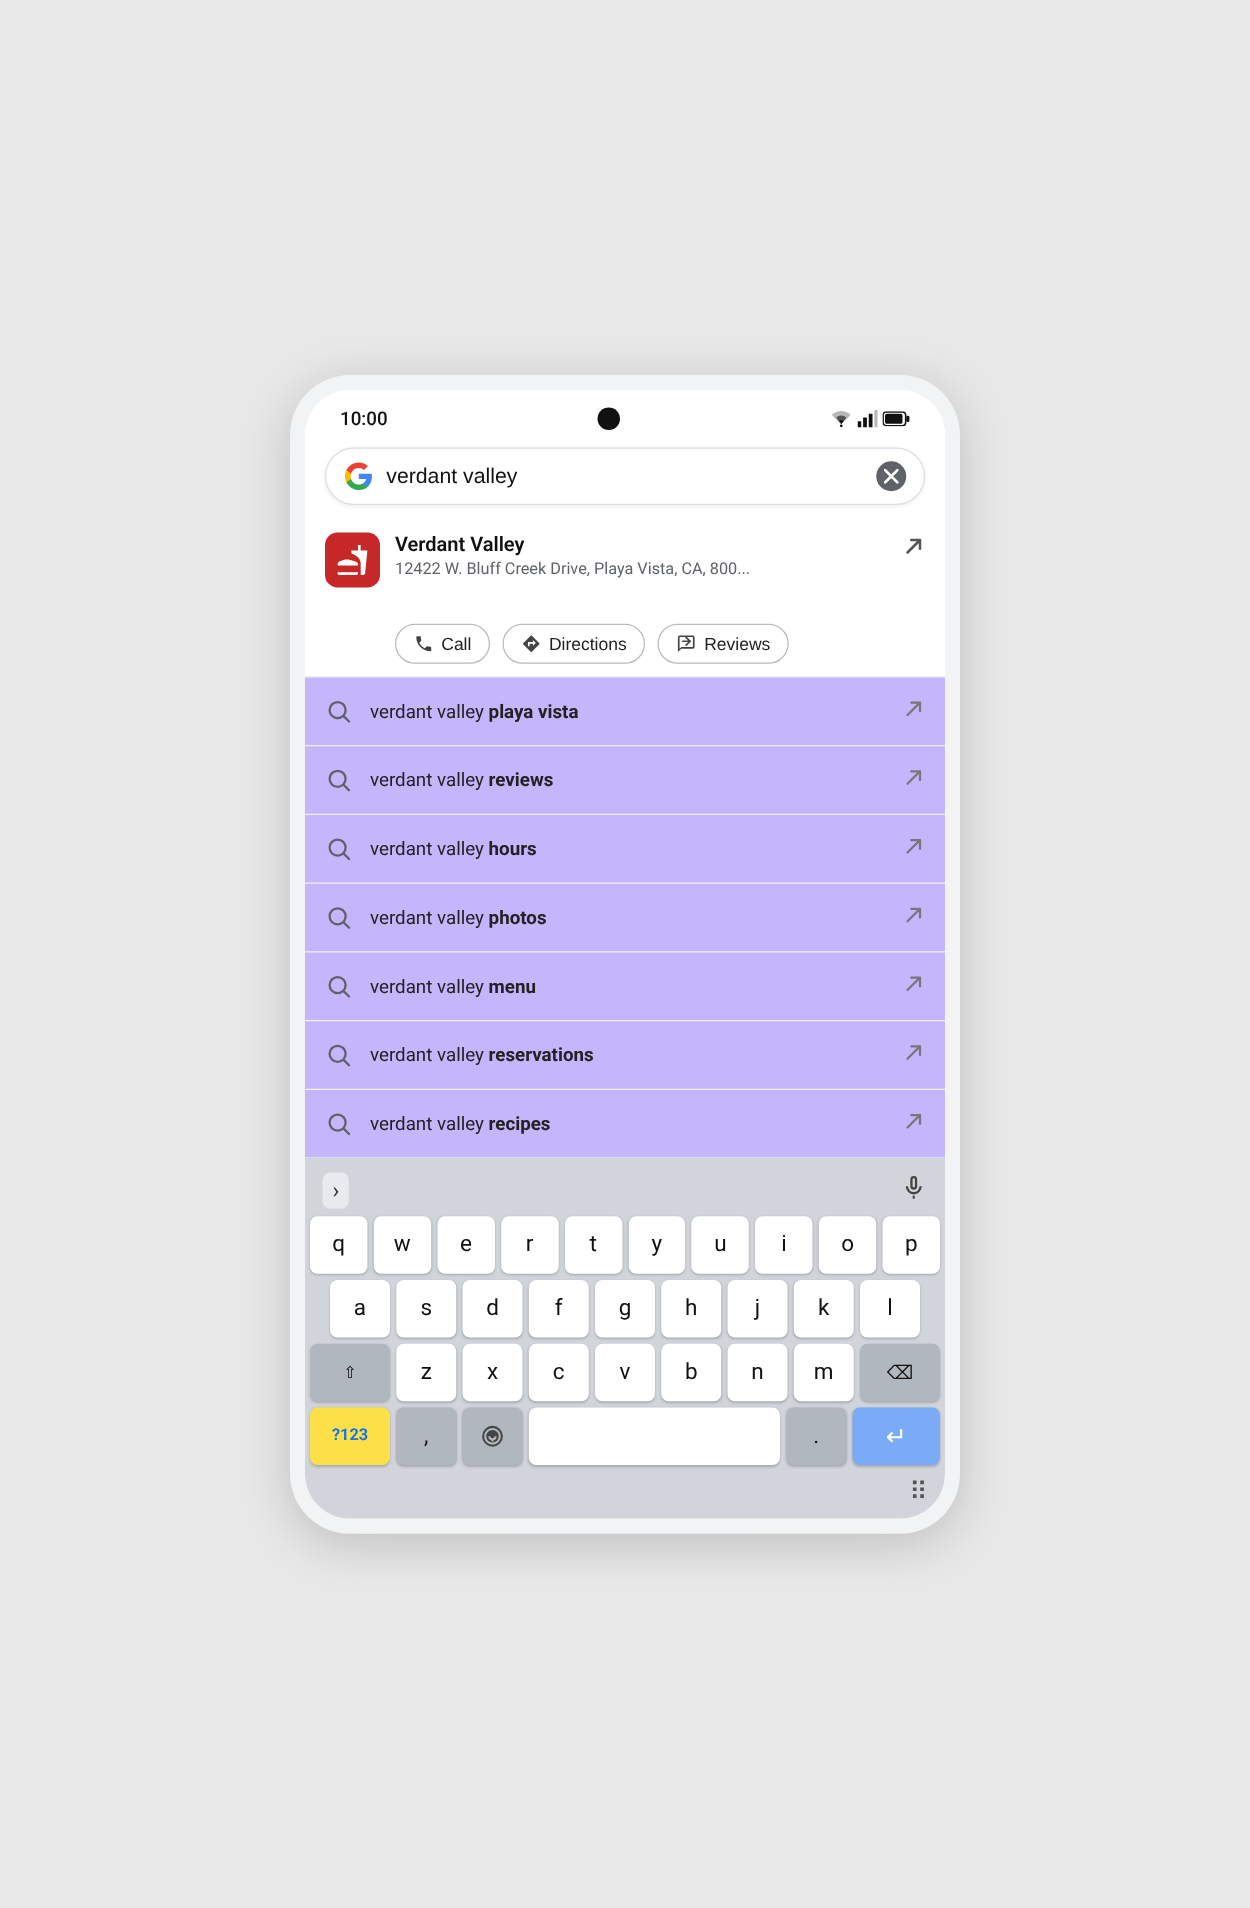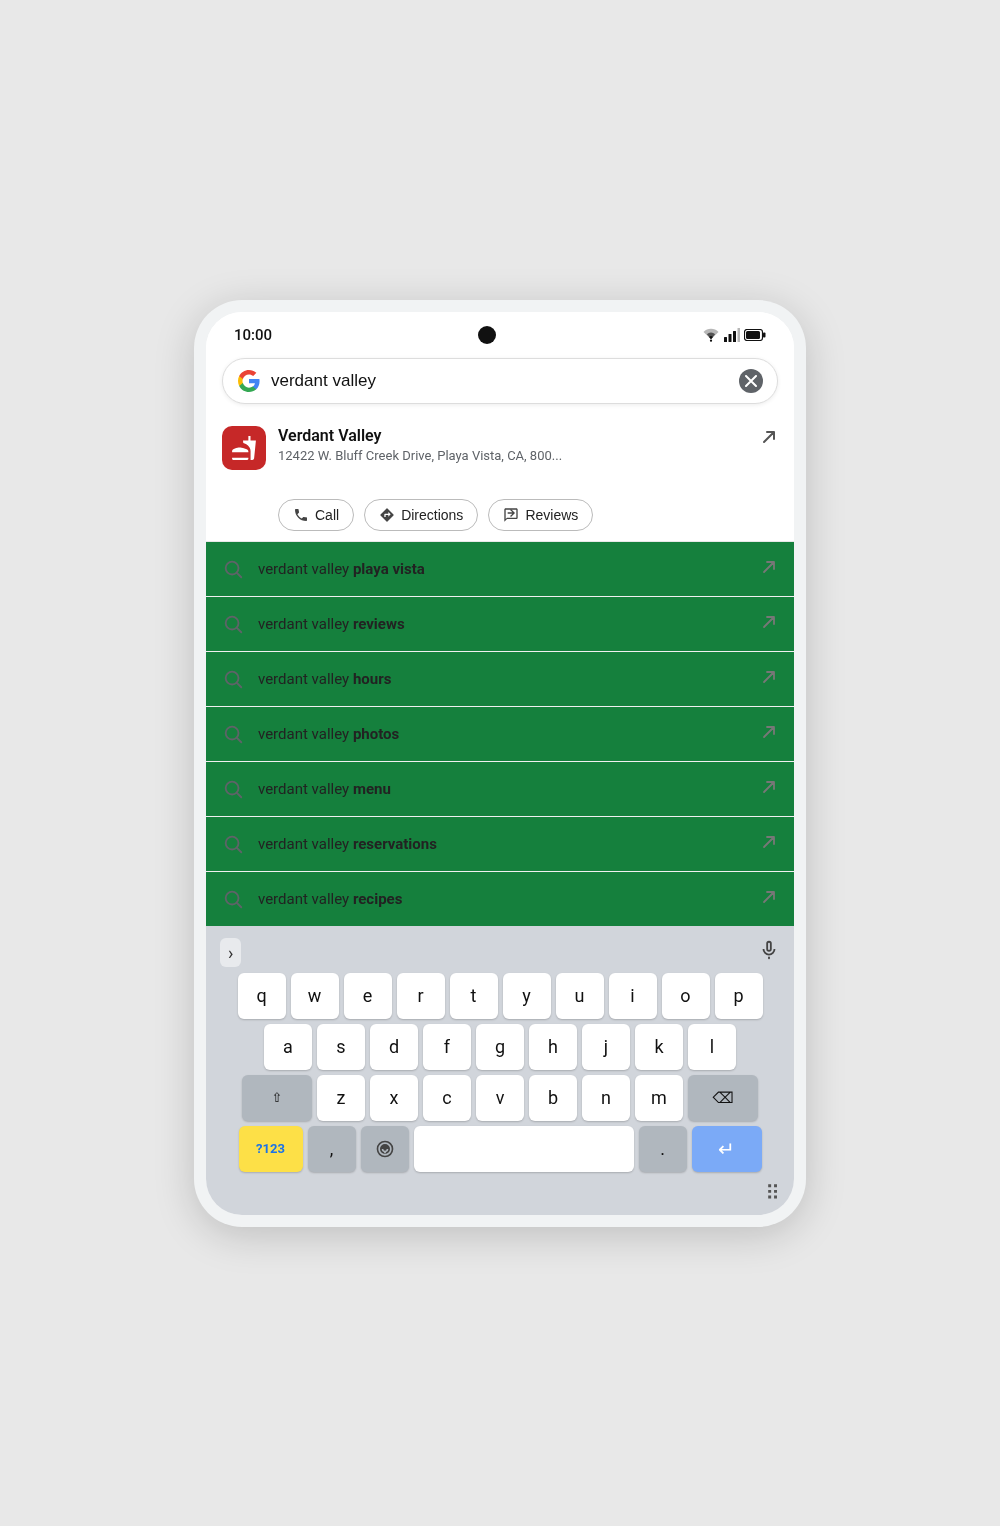--- a/index.html
+++ b/index.html
@@ -5,21 +5,21 @@
     * { box-sizing: border-box; margin: 0; padding: 0; }
     body {
       background: #e8e8e8;
       display: flex;
       justify-content: center;
       align-items: center;
       min-height: 100vh;
       font-family: 'Roboto', Arial, sans-serif;
     }
     .phone-frame {
-      width: 612px;
+      width: 536px;
       min-height: 900px;
       background: #f1f3f4;
       border-radius: 48px;
       box-shadow: 0 8px 40px rgba(0,0,0,0.18);
       overflow: hidden;
       position: relative;
       padding: 0;
     }
     .phone-inner {
       background: #fff;
@@ -155,21 +155,21 @@
       cursor: pointer;
       font-weight: 400;
     }
     .action-btn svg {
       width: 16px;
       height: 16px;
     }
 
     
     .suggestions {
-      background: #15803d;
+      background: #c4b5fd;
       padding: 0 0 0 0;
     }
     .suggestion-row {
       display: flex;
       align-items: center;
       padding: 16px 16px;
       border-bottom: 1px solid #f0f0f0;
       cursor: pointer;
       gap: 14px;
     }

